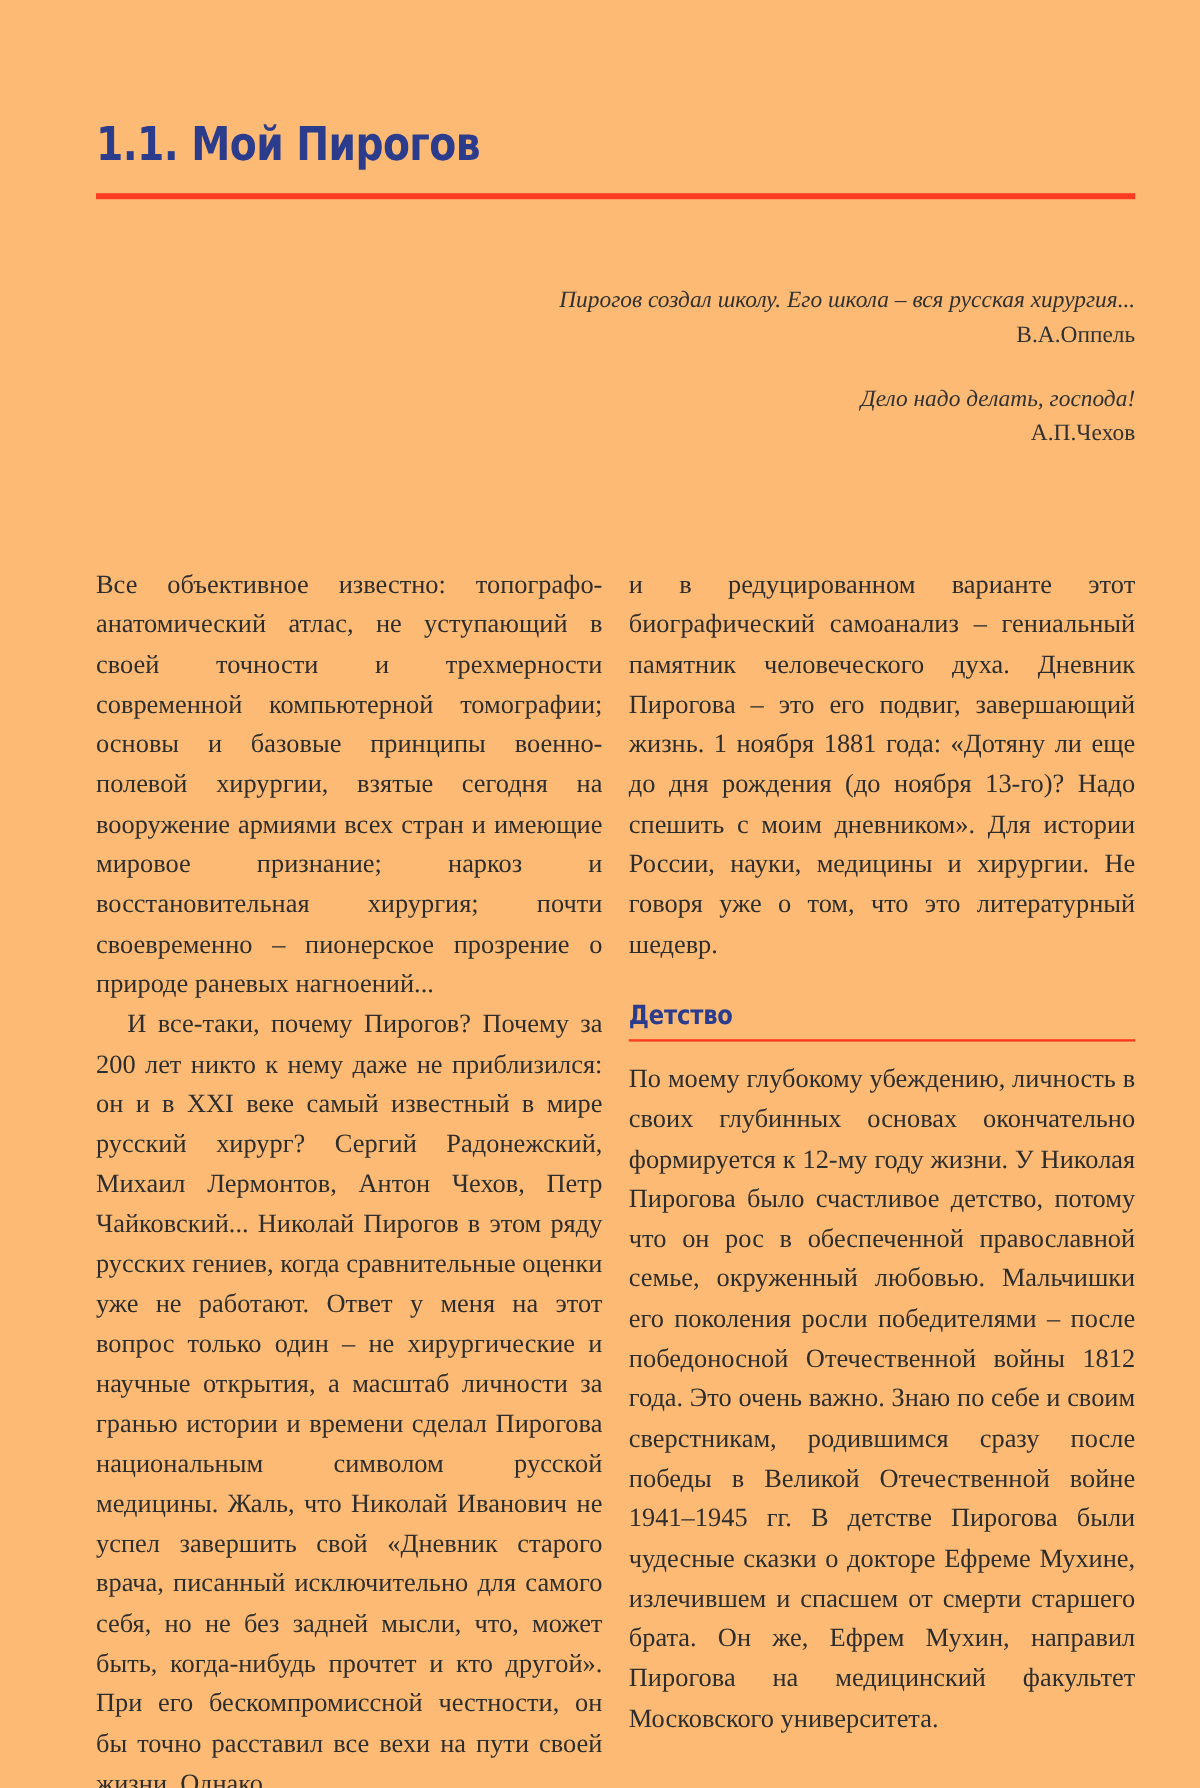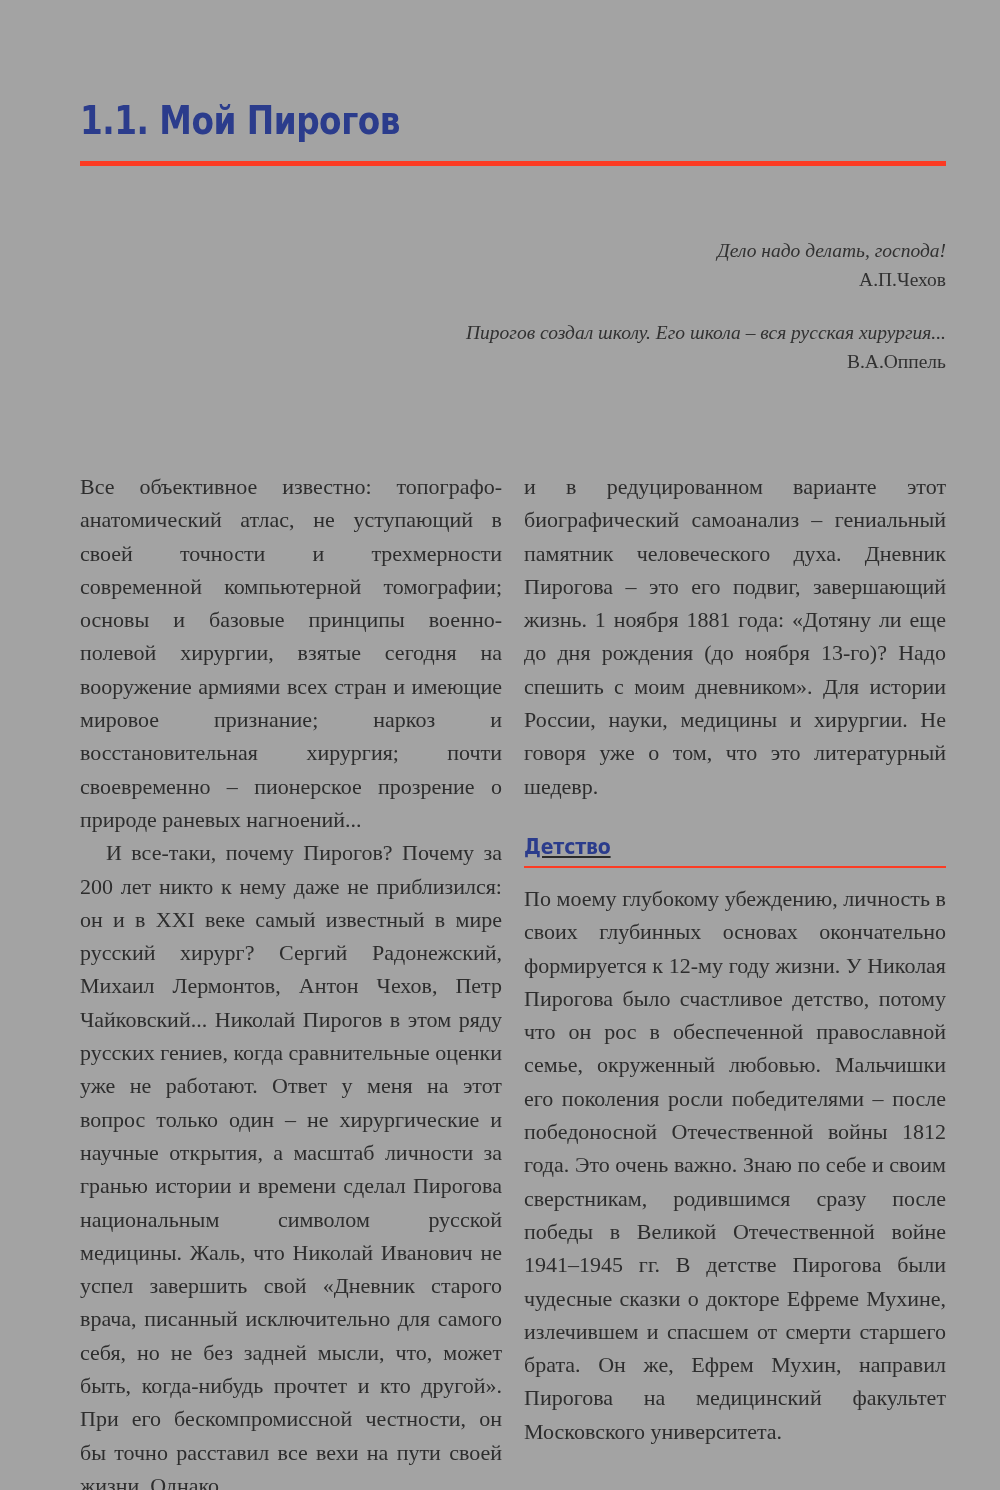--- a/index.html
+++ b/index.html
@@ -5,21 +5,21 @@
 <style>
   html, body {
     margin: 0;
     padding: 0;
     background: #ffffff;
   }
   .page {
     position: relative;
     width: 1000px;
     height: 1490px;
-    background: #a3a3a3;
+    background: #fdba74;
     overflow: hidden;
     font-family: "Liberation Serif", "DejaVu Serif", serif;
     color: #2a2a2a;
   }
 
   
   .chapter-head {
     position: absolute;
     left: 80px;
     top: 98px;
@@ -96,21 +96,20 @@
     hyphens: manual;
   }
   p.body + p.body {
     text-indent: 26px;
   }
 
   
   .subhead-wrap {
     margin-top: 31px;
     margin-bottom: 14px;
-    text-decoration: underline;
   }
   .subhead {
     font-family: "DejaVu Sans", "Liberation Sans", sans-serif;
     font-weight: bold;
     font-size: 22px;
     line-height: 26px;
     color: #2b3c8c;
     transform: scaleX(0.86);
     transform-origin: left center;
     white-space: nowrap;
@@ -129,26 +128,26 @@
 
 <div class="page">
 
   <div class="chapter-head">
     <h1 class="chapter-title">1.1. Мой Пирогов</h1>
     <div class="chapter-rule"></div>
   </div>
 
   <div class="epigraph-block">
     <div class="epigraph">
+      <span class="epigraph-text">Пирогов создал школу. Его школа – вся русская хирургия...</span>
+      <span class="epigraph-author">В.А.Оппель</span>
+    </div>
+    <div class="epigraph">
       <span class="epigraph-text">Дело надо делать, господа!</span>
       <span class="epigraph-author">А.П.Чехов</span>
-    </div>
-    <div class="epigraph">
-      <span class="epigraph-text">Пирогов создал школу. Его школа – вся русская хирургия...</span>
-      <span class="epigraph-author">В.А.Оппель</span>
     </div>
   </div>
 
   <div class="columns">
 
     <div class="col">
       <p class="body">Все объективное известно: топографо-анатомический атлас, не уступающий в своей точности и трехмерности современной компьютерной томографии; основы и базовые принципы военно-полевой хирургии, взятые сегодня на вооружение армиями всех стран и имеющие мировое признание; наркоз и восстановительная хирургия; почти своевременно – пионерское прозрение о природе раневых нагноений...</p>
       <p class="body">И все-таки, почему Пирогов? Почему за 200 лет никто к нему даже не приблизился: он и в XXI веке самый известный в мире русский хирург? Сергий Радонежский, Михаил Лермонтов, Антон Чехов, Петр Чайковский... Николай Пирогов в этом ряду русских гениев, когда сравнительные оценки уже не работают. Ответ у меня на этот вопрос только один – не хирургические и научные открытия, а масштаб личности за гранью истории и времени сделал Пирогова национальным символом русской медицины. Жаль, что Николай Иванович не успел завершить свой «Дневник старого врача, писанный исключительно для самого себя, но не без задней мысли, что, может быть, когда-нибудь прочтет и кто другой». При его бескомпромиссной честности, он бы точно расставил все вехи на пути своей жизни. Однако</p>
     </div>
 

